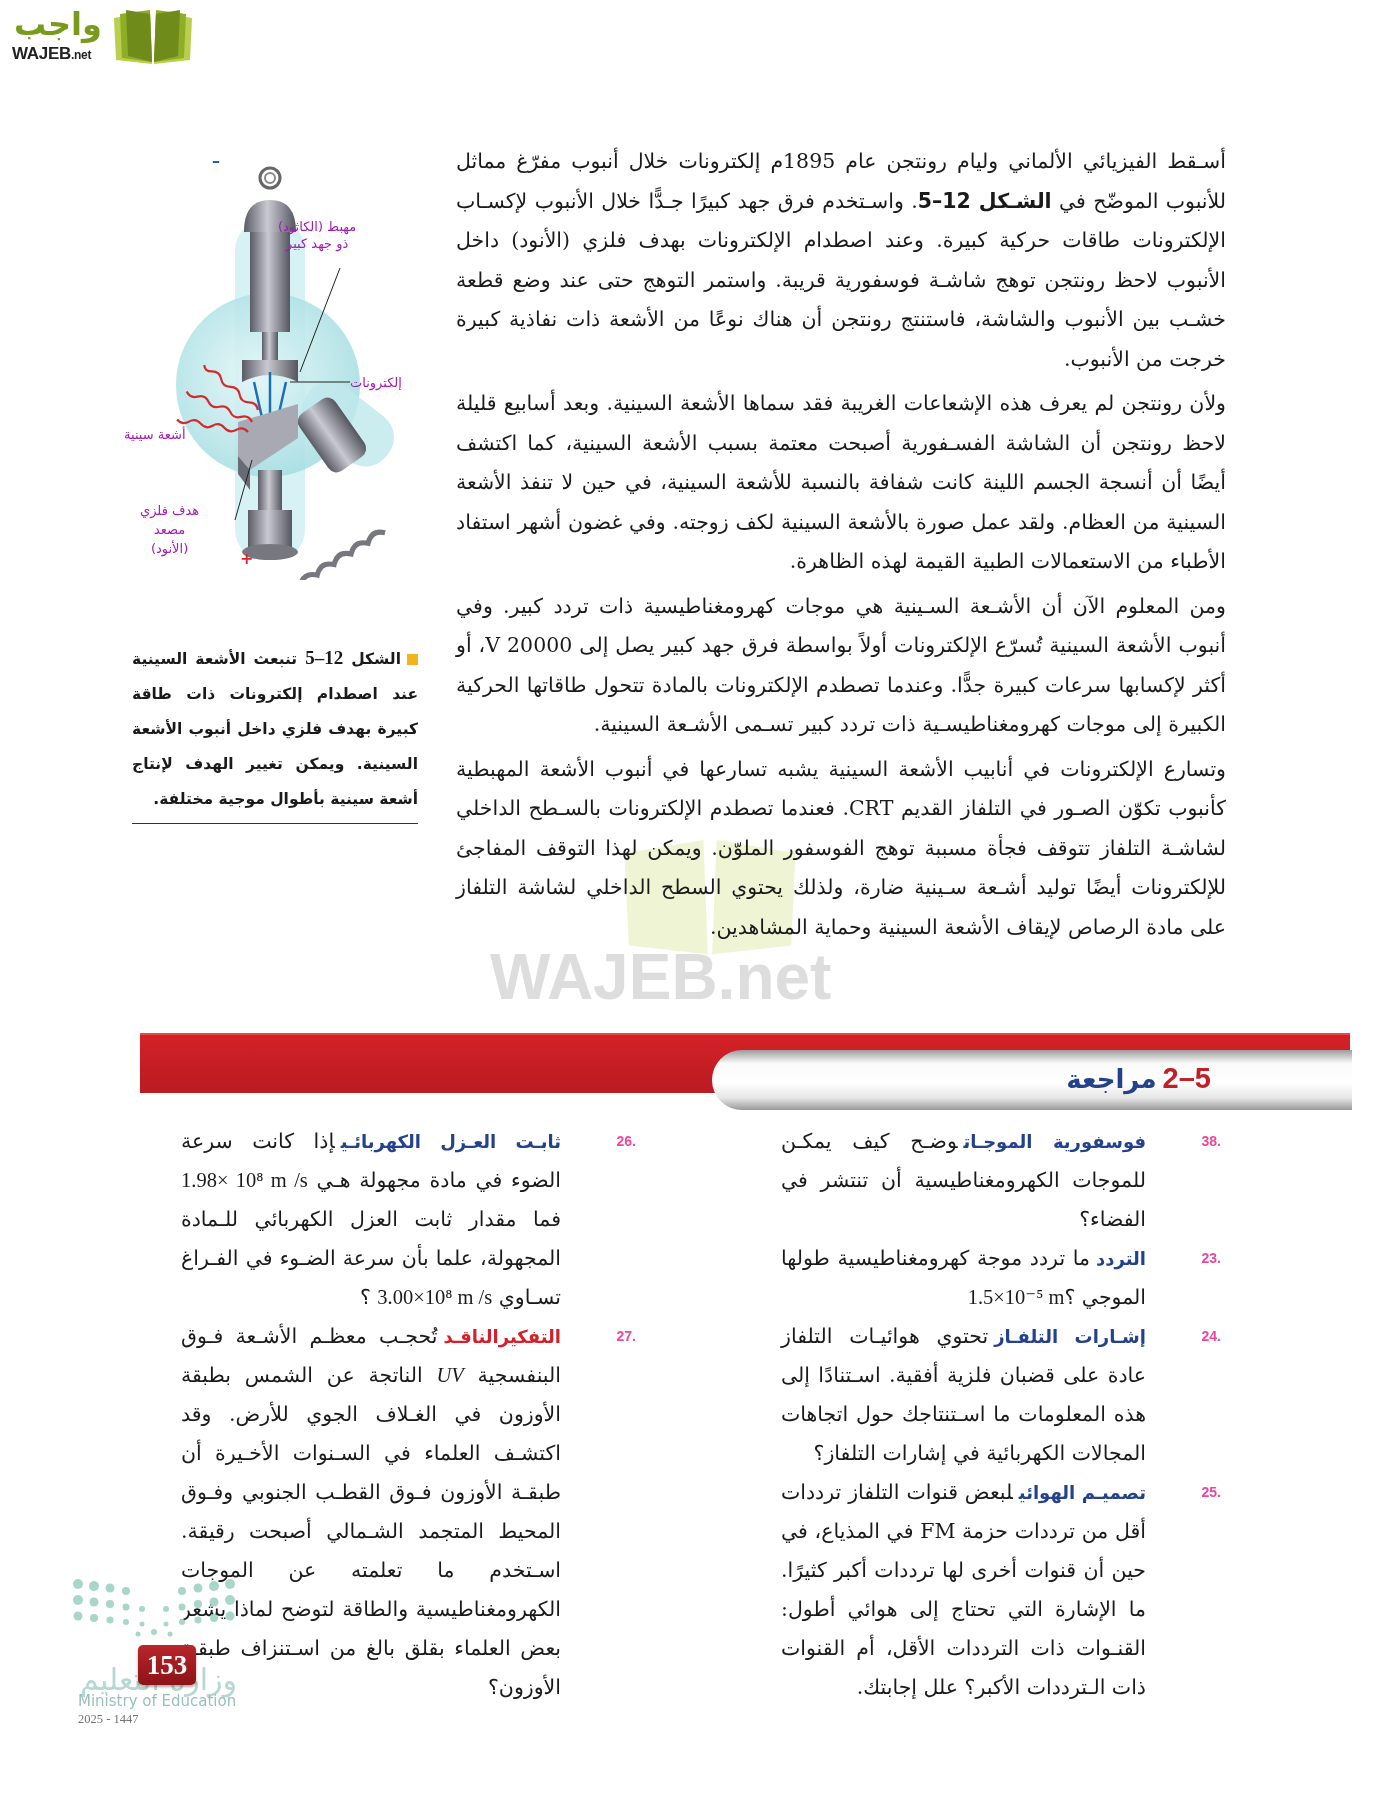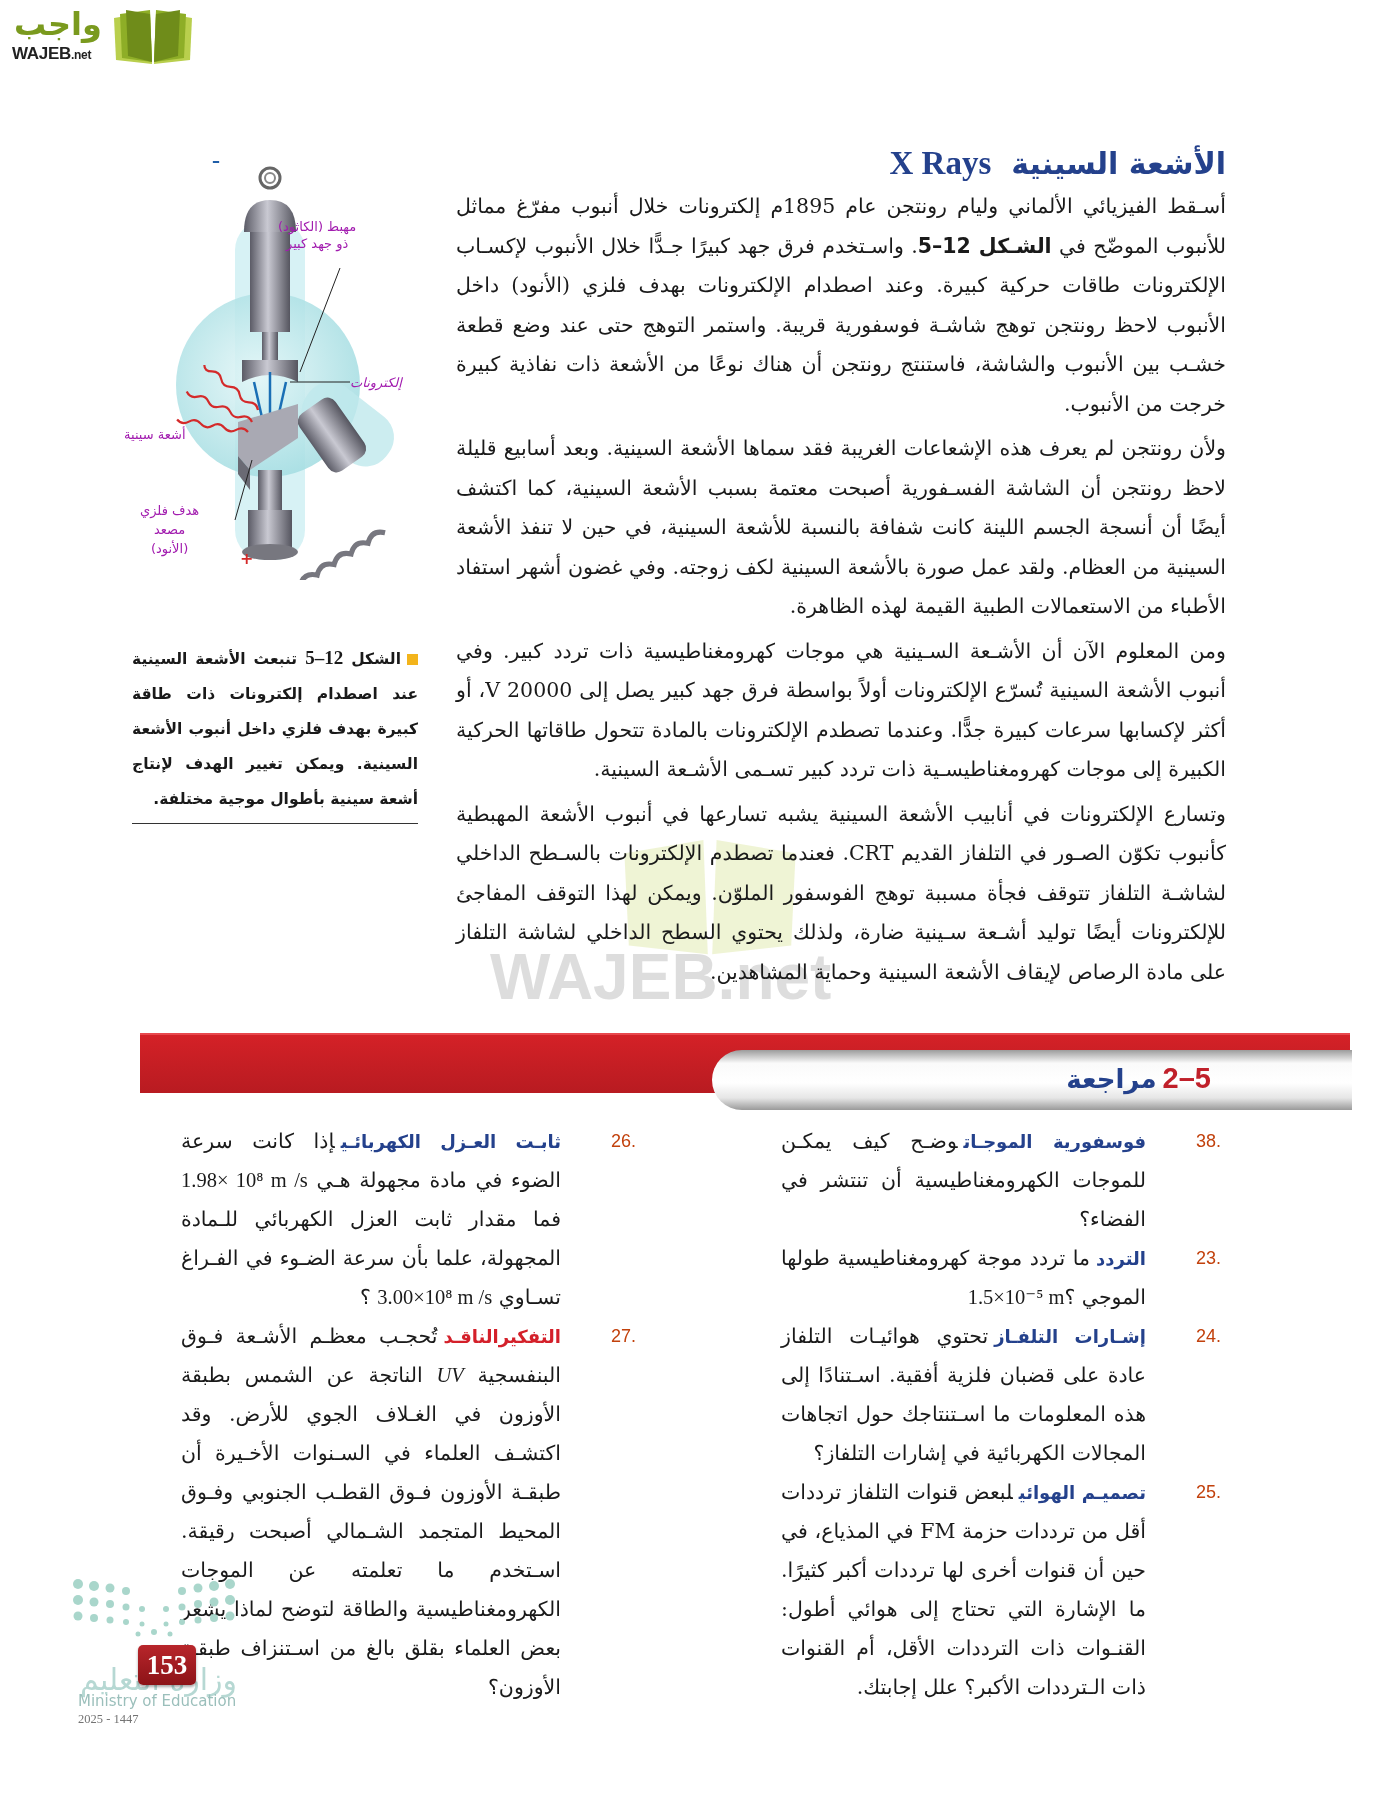--- a/index.html
+++ b/index.html
@@ -33,21 +33,21 @@
     .banner-red { position: absolute; left: 140px; top: 1033px; width: 1210px; height: 60px; background: linear-gradient(#d42127, #b81b21); border-top: 2px solid #e8484d; }
     .banner-pill { position: absolute; left: 712px; top: 1050px; width: 640px; height: 60px; border-radius: 30px 0 0 30px; background: linear-gradient(#9c9c9c 0%, #fafafa 22%, #ffffff 55%, #e6e6e6 80%, #9a9a9a 100%); }
     .banner-title { position: absolute; right: 185px; top: 1056px; direction: rtl; font-family: "DejaVu Sans", sans-serif; font-weight: bold; font-size: 26px; color: #24418c; line-height: 44px; white-space: nowrap; text-align: center; }
     .banner-title .num { font-family: "Liberation Sans", sans-serif; color: #c0202a; font-size: 29px; margin-left: 6px; }
 
     
     .q-col { position: absolute; direction: rtl; width: 440px; }
     .q-col.right { right: 175px; top: 1122px; }
     .q-col.left { right: 760px; top: 1122px; width: 455px; }
     .question { position: relative; padding-right: 75px; font-size: 20.5px; line-height: 39px; text-align: justify; text-align-last: right; margin-bottom: 0; }
-    .question .qnum { position: absolute; right: 0; top: 0; font-family: "Liberation Sans", sans-serif; font-weight: normal; font-size: 18px; color: #c2410c; direction: ltr; }
+    .question .qnum { position: absolute; right: 0; top: 0; font-family: "Liberation Sans", sans-serif; font-weight: bold; font-size: 14px; color: #ec4899; direction: ltr; }
     .question .qtitle { font-family: "DejaVu Sans", sans-serif; font-weight: bold; font-size: 18px; color: #24418c; margin-left: 6px; }
     .question .qtitle.red { color: #d4202a; }
     .question .math { font-family: "Liberation Serif", serif; direction: ltr; unicode-bidi: embed; }
 
     
     .watermark { position: absolute; left: 490px; top: 820px; width: 460px; height: 200px; pointer-events: none; opacity: 0.28; direction: ltr; }
     .watermark .wm-en { position: absolute; left: 0; top: 120px; font-family: "Liberation Sans", sans-serif; font-weight: bold; font-size: 64px; color: #888; }
     .watermark .wm-book { position: absolute; left: 130px; top: 0; width: 180px; height: 150px; }
 
     
@@ -75,23 +75,20 @@
 
 <div class="watermark">
   <svg class="wm-book" viewBox="0 0 82 58">
     <path d="M2 10 L38 4 L40 56 L4 52 Z" fill="#c8d86a"></path>
     <path d="M80 10 L44 4 L42 56 L78 52 Z" fill="#c8d86a"></path>
   </svg>
   <span class="wm-en"><span>WAJEB</span><span>.net</span></span>
 </div>
 
 <div class="article">
-  <h1>
-    <span>الأشعة السينية</span><span class="en">X Rays</span>
-  </h1>
   <p><span>أسـقط الفيزيائي الألماني وليام رونتجن عام 1895م إلكترونات خلال أنبوب مفرّغ مماثل للأنبوب الموضّح في </span><b>الشـكل 12–5</b><span>. واسـتخدم فرق جهد كبيرًا جـدًّا خلال الأنبوب لإكسـاب الإلكترونات طاقات حركية كبيرة. وعند اصطدام الإلكترونات بهدف فلزي (الأنود) داخل الأنبوب لاحظ رونتجن توهج شاشـة فوسفورية قريبة. واستمر التوهج حتى عند وضع قطعة خشـب بين الأنبوب والشاشة، فاستنتج رونتجن أن هناك نوعًا من الأشعة ذات نفاذية كبيرة خرجت من الأنبوب.</span></p>
   <p>ولأن رونتجن لم يعرف هذه الإشعاعات الغريبة فقد سماها الأشعة السينية. وبعد أسابيع قليلة لاحظ رونتجن أن الشاشة الفسـفورية أصبحت معتمة بسبب الأشعة السينية، كما اكتشف أيضًا أن أنسجة الجسم اللينة كانت شفافة بالنسبة للأشعة السينية، في حين لا تنفذ الأشعة السينية من العظام. ولقد عمل صورة بالأشعة السينية لكف زوجته. وفي غضون أشهر استفاد الأطباء من الاستعمالات الطبية القيمة لهذه الظاهرة.</p>
   <p>ومن المعلوم الآن أن الأشـعة السـينية هي موجات كهرومغناطيسية ذات تردد كبير. وفي أنبوب الأشعة السينية تُسرّع الإلكترونات أولاً بواسطة فرق جهد كبير يصل إلى 20000 V، أو أكثر لإكسابها سرعات كبيرة جدًّا. وعندما تصطدم الإلكترونات بالمادة تتحول طاقاتها الحركية الكبيرة إلى موجات كهرومغناطيسـية ذات تردد كبير تسـمى الأشـعة السينية.</p>
   <p>وتسارع الإلكترونات في أنابيب الأشعة السينية يشبه تسارعها في أنبوب الأشعة المهبطية كأنبوب تكوّن الصـور في التلفاز القديم CRT. فعندما تصطدم الإلكترونات بالسـطح الداخلي لشاشـة التلفاز تتوقف فجأة مسببة توهج الفوسفور الملوّن. ويمكن لهذا التوقف المفاجئ للإلكترونات أيضًا توليد أشـعة سـينية ضارة، ولذلك يحتوي السطح الداخلي لشاشة التلفاز على مادة الرصاص لإيقاف الأشعة السينية وحماية المشاهدين.</p>
 </div>
 
 <div class="figure">
   <svg width="270" height="420" viewBox="0 0 270 420">
     <defs>
       <radialGradient id="glass" cx="45%" cy="45%" r="60%">
@@ -137,21 +134,21 @@
     <path d="M118 250 q-6 -5 -12 0 q-6 5 -12 0 q-6 -5 -12 0 q-6 5 -12 0 q-6 -5 -12 0 q-6 5 -10 0" fill="none" stroke="#d42a2a" stroke-width="2.2" transform="rotate(40 118 250)"></path>
     <path d="M112 262 q-6 -5 -12 0 q-6 5 -12 0 q-6 -5 -12 0 q-6 5 -12 0 q-6 -5 -12 0 q-6 5 -12 0" fill="none" stroke="#d42a2a" stroke-width="2.2" transform="rotate(25 112 262)"></path>
     <path d="M108 272 q-6 -5 -12 0 q-6 5 -12 0 q-6 -5 -12 0 q-6 5 -12 0 q-6 -5 -12 0 q-6 5 -12 0" fill="none" stroke="#d42a2a" stroke-width="2.2" transform="rotate(10 108 272)"></path>
 
     <line x1="160" y1="212" x2="200" y2="108" stroke="#222" stroke-width="1"></line>
     <line x1="150" y1="222" x2="210" y2="222" stroke="#222" stroke-width="1"></line>
     <line x1="112" y1="300" x2="95" y2="360" stroke="#222" stroke-width="1"></line>
   </svg>
   <span class="fig-label" style="left:72px;top:-8px;color:#1f5ea8;font-weight:bold;font-size:16px;">–</span>
   <span class="fig-label" style="left:138px;top:58px;"><span>مهبط (الكاثود)</span><br><span>ذو جهد كبير</span></span>
-  <span class="fig-label" style="left:210px;top:214px;font-style:italic;">إلكترونات</span>
+  <span class="fig-label" style="left:210px;top:214px;">إلكترونات</span>
   <span class="fig-label" style="left:-16px;top:266px;">أشعة سينية</span>
   <span class="fig-label" style="left:0px;top:341px;line-height:19px;"><span>هدف فلزي</span><br><span>مصعد</span><br><span>(الأنود)</span></span>
   <span class="fig-label" style="left:100px;top:390px;color:#d42a2a;font-weight:bold;font-size:16px;">+</span>
 </div>
 
 <div class="caption">
   <span class="sq"></span><span>الشكل</span> <span class="fig-no">12–5</span> <span>تنبعث الأشعة السينية عند اصطدام إلكترونات ذات طاقة كبيرة بهدف فلزي داخل أنبوب الأشعة السينية. ويمكن تغيير الهدف لإنتاج أشعة سينية بأطوال موجية مختلفة.</span>
 </div>
 
 <div class="banner-red"></div>

